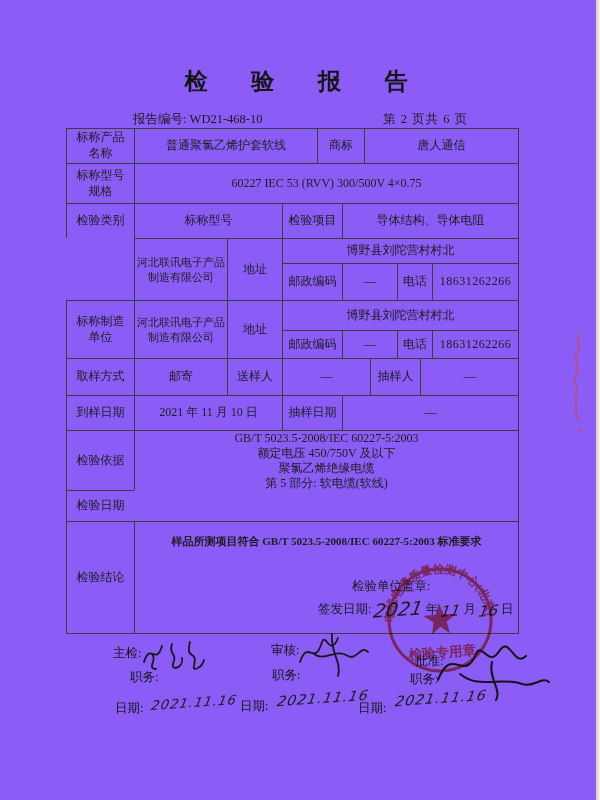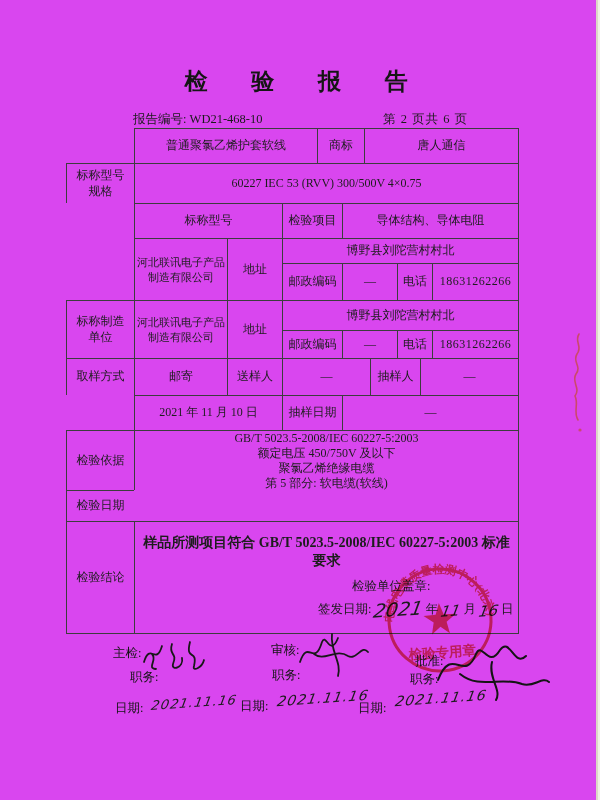--- a/index.html
+++ b/index.html
@@ -1,37 +1,37 @@
 <!DOCTYPE html>
 <html><head>
 <meta charset="utf-8">
 <style>
   html,body{margin:0;padding:0;}
   body{width:600px;height:800px;background:#e9e7e0;font-family:"Liberation Serif","DejaVu Serif",serif;}
-  .paper{position:relative;width:600px;height:800px;background:#d946ef;overflow:hidden;color:#1d1d1d;}
+  .paper{position:relative;width:600px;height:800px;background:#8b5cf6;overflow:hidden;color:#1d1d1d;}
   .page-edge{position:absolute;top:0;right:2px;width:2px;height:800px;background:#dcd6c6;}
   .page-edge2{position:absolute;top:0;right:0;width:2px;height:800px;background:#f1eee6;}
 
   .title{position:absolute;top:66px;left:0;width:100%;text-align:center;
          font-size:23px;font-weight:bold;letter-spacing:8px;word-spacing:22px;color:#151515;}
   .meta-line{position:absolute;top:111px;left:0;width:100%;font-size:12.5px;color:#1b1b1b;}
   .report-no{position:absolute;left:85px;top:0;margin-left:48px;}
   .page-info{position:absolute;left:383px;top:0;letter-spacing:1px;}
 
   .doc-table{position:absolute;left:66px;top:128px;width:453px;height:506px;box-sizing:border-box;
              display:grid;
              grid-template-columns:68px 93px 55px 35px 25px 22px 6px 27px 23px 12px 86px;
              grid-template-rows:35px 40px 35px 25px 37px 30px 28px 37px 35px 60px 31px 112px;
              border-right:1px solid #3d3d3d;border-bottom:1px solid #3d3d3d;}
   .cell{box-sizing:border-box;border-left:1px solid #3d3d3d;border-top:1px solid #3d3d3d;
         display:flex;align-items:center;justify-content:center;text-align:center;
         font-size:12px;line-height:1.3;white-space:pre-line;overflow:hidden;padding:1px 2px;}
   .cell.small{font-size:11px;}
   .cell.mono-num{letter-spacing:.5px;}
-  .conclusion-cell{align-items:flex-start;justify-content:center;padding-top:12px;font-weight:bold;font-size:14px;}
+  .conclusion-cell{align-items:flex-start;justify-content:center;padding-top:12px;font-weight:bold;font-size:11px;}
 
   .overlay{position:absolute;font-size:12px;color:#1b1b1b;}
   .seal-caption{left:352px;top:578px;font-size:12.5px;}
   .issue-line{left:318px;top:601px;display:flex;align-items:flex-end;gap:3px;font-size:12.5px;}
 
   .hw{font-family:"DejaVu Sans",sans-serif;font-style:italic;color:#1c1c1c;
       transform:skewX(-14deg) rotate(-4deg);display:inline-block;}
   .hw-big{font-size:19px;line-height:.9;}
   .hw-mid{font-size:15px;line-height:.9;}
   .hw-date{font-size:13px;letter-spacing:1px;}
@@ -49,28 +49,31 @@
 
   <div class="title">检 验 报 告</div>
 
   <div class="meta-line">
     <span class="report-no"><span>报告编号:</span> <span>WD21-468-10</span></span>
     <span class="page-info">第 2 页共 6 页</span>
   </div>
 
   <div class="doc-table">
 
+    <div class="cell" style="grid-area:1/1/2/2">标称产品
+名称</div>
     <div class="cell" style="grid-area:1/2/2/5">普通聚氯乙烯护套软线</div>
     <div class="cell" style="grid-area:1/5/2/7">商标</div>
     <div class="cell" style="grid-area:1/7/2/12">唐人通信</div>
 
     <div class="cell" style="grid-area:2/1/3/2">标称型号
 规格</div>
     <div class="cell" style="grid-area:2/2/3/12">60227 IEC 53 (RVV) 300/500V 4×0.75</div>
 
+    <div class="cell" style="grid-area:3/1/4/2">检验类别</div>
     <div class="cell" style="grid-area:3/2/4/4">标称型号</div>
     <div class="cell" style="grid-area:3/4/4/6">检验项目</div>
     <div class="cell" style="grid-area:3/6/4/12">导体结构、导体电阻</div>
 
     <div class="cell small" style="grid-area:4/2/6/3">河北联讯电子产品制造有限公司</div>
     <div class="cell" style="grid-area:4/3/6/4">地址</div>
     <div class="cell" style="grid-area:4/4/5/12">博野县刘陀营村村北</div>
     <div class="cell" style="grid-area:5/4/6/6">邮政编码</div>
     <div class="cell" style="grid-area:5/6/6/9">—</div>
     <div class="cell" style="grid-area:5/9/6/11">电话</div>
@@ -86,20 +89,21 @@
     <div class="cell" style="grid-area:7/9/8/11">电话</div>
     <div class="cell mono-num" style="grid-area:7/11/8/12">18631262266</div>
 
     <div class="cell" style="grid-area:8/1/9/2">取样方式</div>
     <div class="cell" style="grid-area:8/2/9/3">邮寄</div>
     <div class="cell" style="grid-area:8/3/9/4">送样人</div>
     <div class="cell" style="grid-area:8/4/9/8">—</div>
     <div class="cell" style="grid-area:8/8/9/10">抽样人</div>
     <div class="cell" style="grid-area:8/10/9/12">—</div>
 
+    <div class="cell" style="grid-area:9/1/10/2">到样日期</div>
     <div class="cell" style="grid-area:9/2/10/4">2021 年 11 月 10 日</div>
     <div class="cell" style="grid-area:9/4/10/6">抽样日期</div>
     <div class="cell" style="grid-area:9/6/10/12">—</div>
 
     <div class="cell" style="grid-area:10/1/11/2">检验依据</div>
     <div class="cell" style="grid-area:10/2/11/12;line-height:1.25">GB/T 5023.5-2008/IEC 60227-5:2003
 额定电压 450/750V 及以下
 聚氯乙烯绝缘电缆
 第 5 部分: 软电缆(软线)</div>
 

